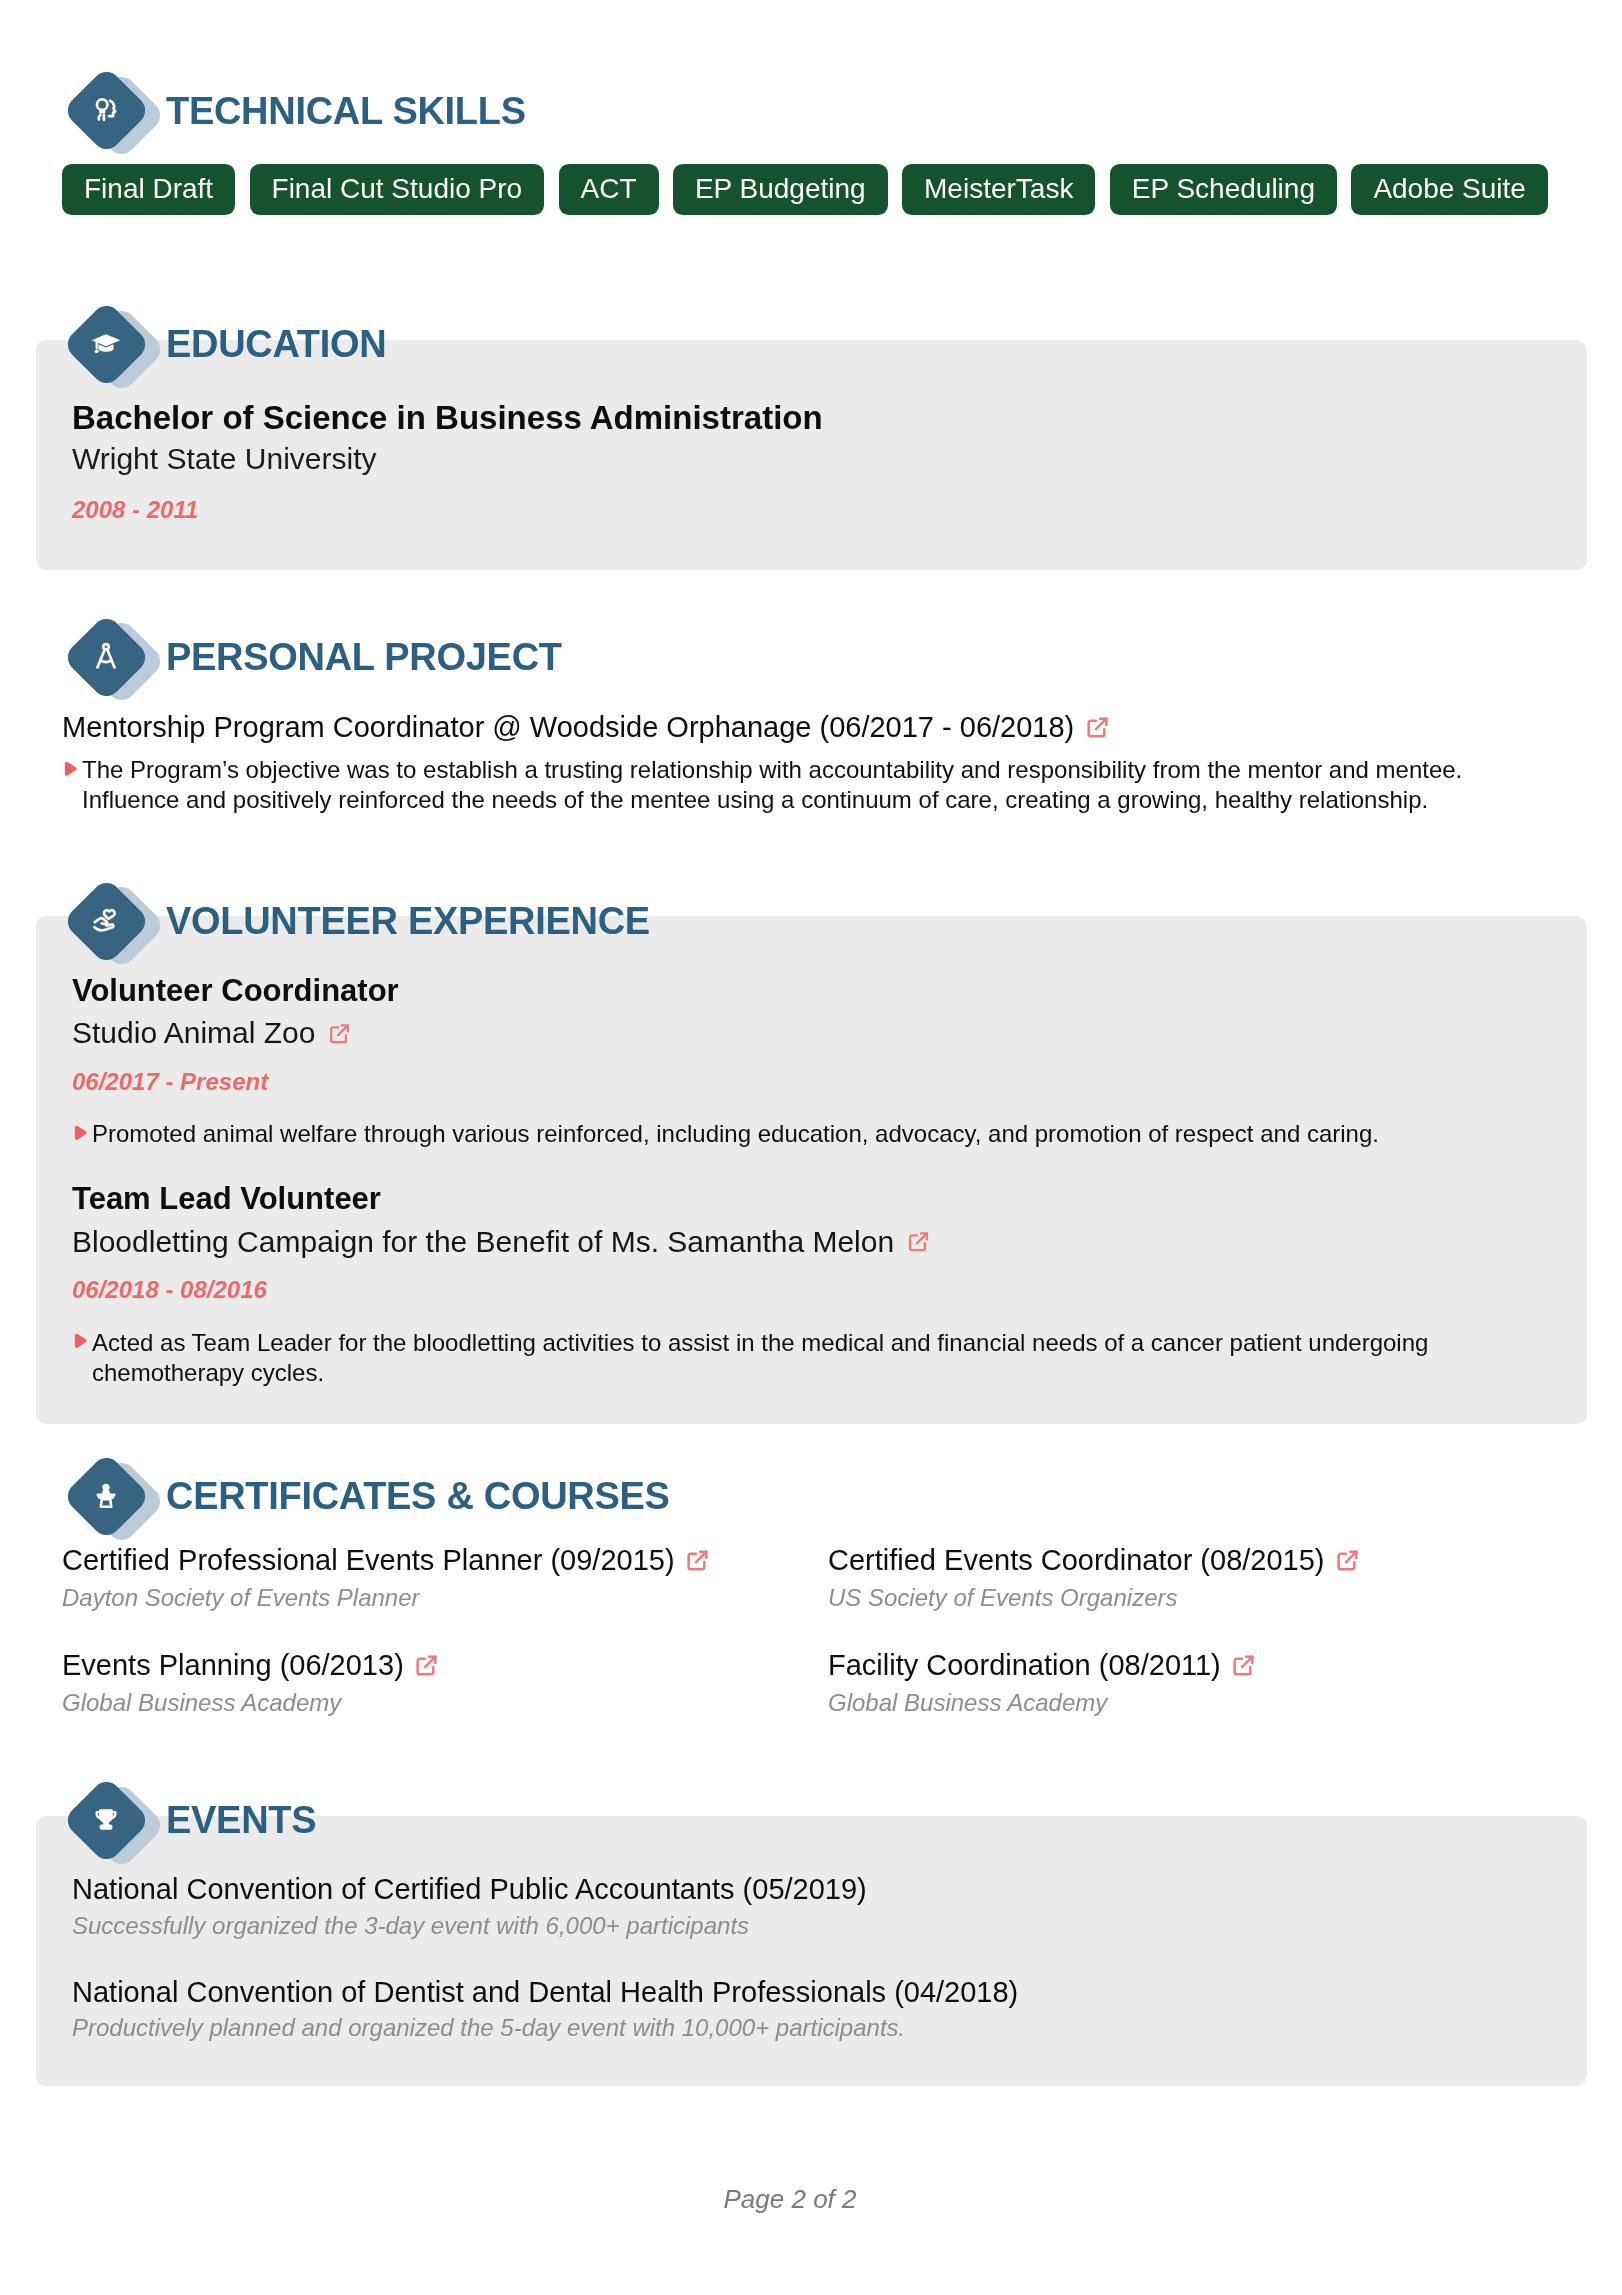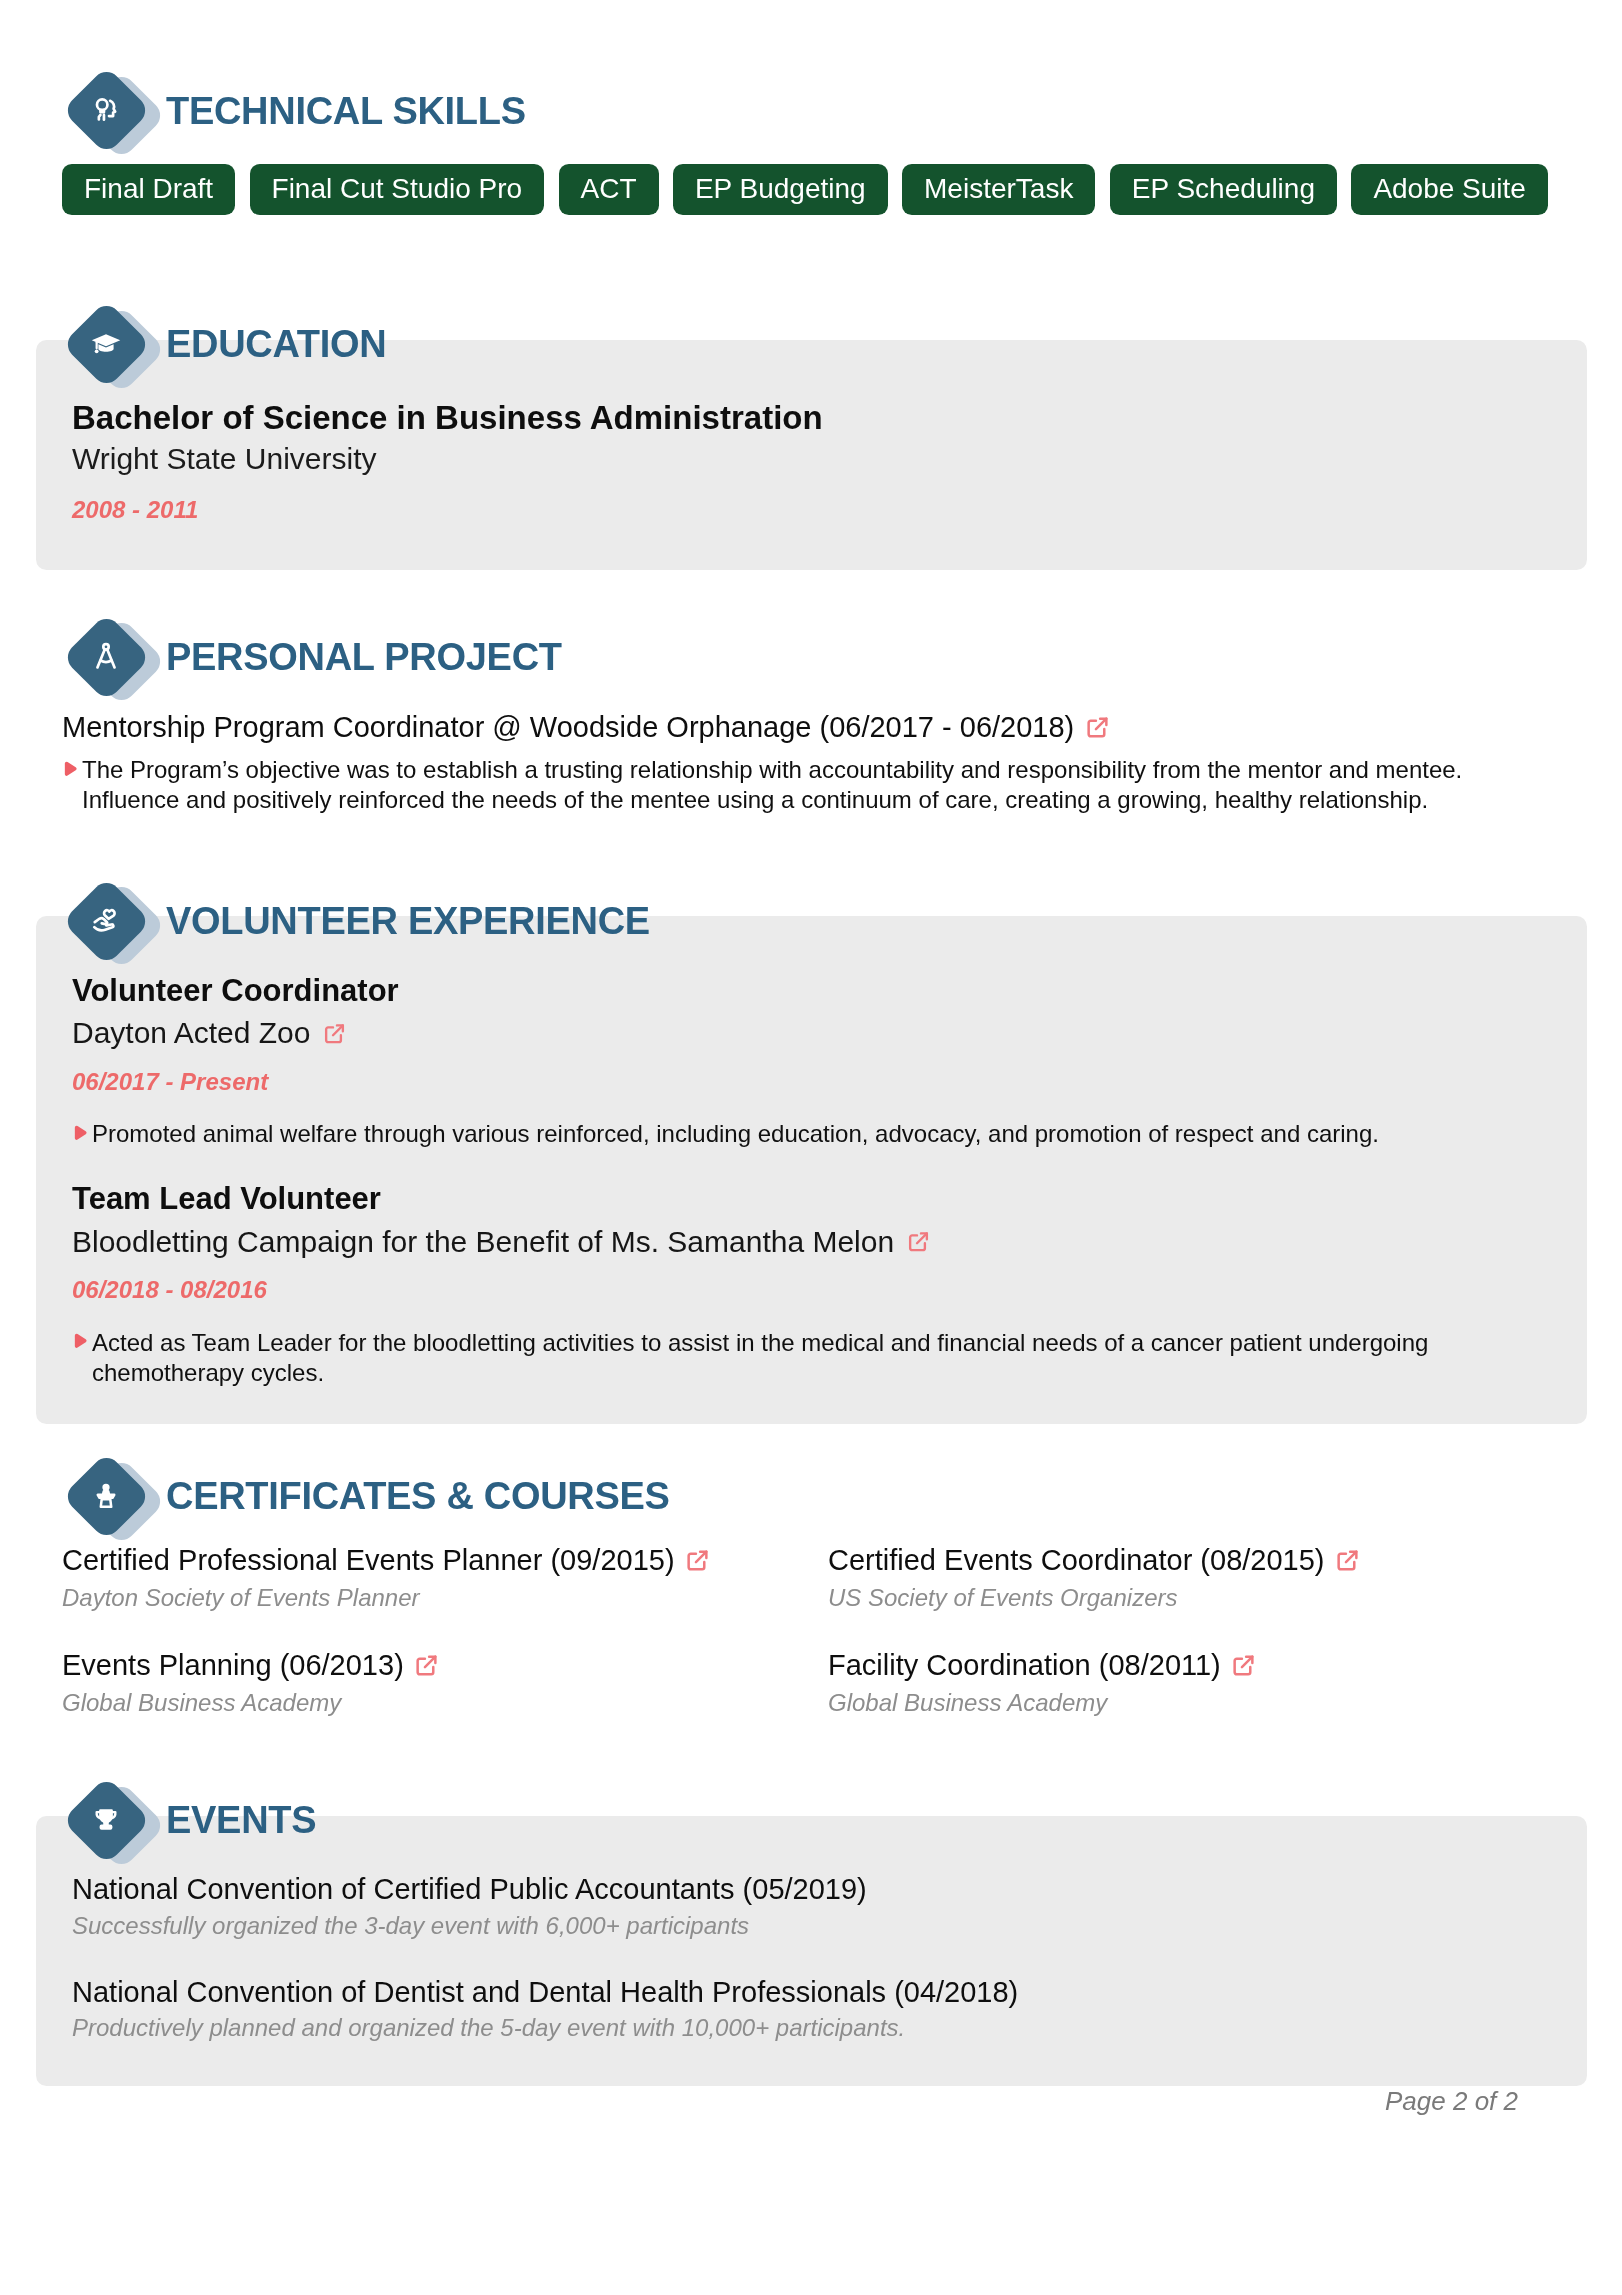--- a/index.html
+++ b/index.html
@@ -60,21 +60,21 @@
   .cert-name { font-size:29px; color:#0e0e0e; line-height:37px; display:flex; align-items:center; gap:10.5px; flex-wrap:wrap; }
   .muted-sub { font-size:24px; font-style:italic; color:#8d8d8d; line-height:30px; margin-top:3.9px; }
 
   
   .sec-events { margin-top:59px; }
   .panel-events { padding:56px 62px 43px 36px; }
   .event-name { font-size:29px; color:#0e0e0e; line-height:35px; }
   .event-item2 { margin-top:34px; }
 
   
-  .footer { text-align:right; padding-right:43px;
+  .footer { margin-top:98px; text-align:center; padding-right:43px;
             font-size:26px; font-style:italic; color:#7a7a7a; }
 
   .ext { flex:0 0 25px; }
 </style>
 </head>
 <body>
 
 <section class="sec-skills">
   <header class="sec-head">
     <div class="dia">
@@ -165,21 +165,21 @@
         <path d="M4.6 15.9c1.7 1.8 4.5 2.4 6.9 1.6l4.5-1.5c1.1-.4.7-2-.5-1.8l-3.3.6"></path>
       </svg>
     </div>
     <h2 class="sec-title">VOLUNTEER EXPERIENCE</h2>
   </header>
   <div class="panel panel-vol">
 
     <div>
       <div class="role">Volunteer Coordinator</div>
       <div class="org-line">
-        <span>Dayton Acted Zoo</span>
+        <span>Studio Animal Zoo</span>
         <svg class="ext" width="23.6" height="23.6" viewBox="0 0 24 24" fill="none" stroke="#f0797e" stroke-width="2.4" stroke-linecap="round" stroke-linejoin="round">
           <path d="M18.5 13.5v5a2 2 0 0 1-2 2h-11a2 2 0 0 1-2-2v-11a2 2 0 0 1 2-2h5"></path>
           <path d="M14.5 3.5h6v6"></path>
           <path d="M10.5 13.5 20.5 3.5"></path>
         </svg>
       </div>
       <div class="date-line vol-date">06/2017 - Present</div>
       <div class="bullet-row vol-bullet">
         <svg class="tri" width="17" height="19.6" viewBox="0 0 24 24">
           <path d="M6.5 4.5 18 12 6.5 19.5Z" fill="#ee5f66" stroke="#ee5f66" stroke-width="5" stroke-linejoin="round" stroke-linecap="round"></path>

